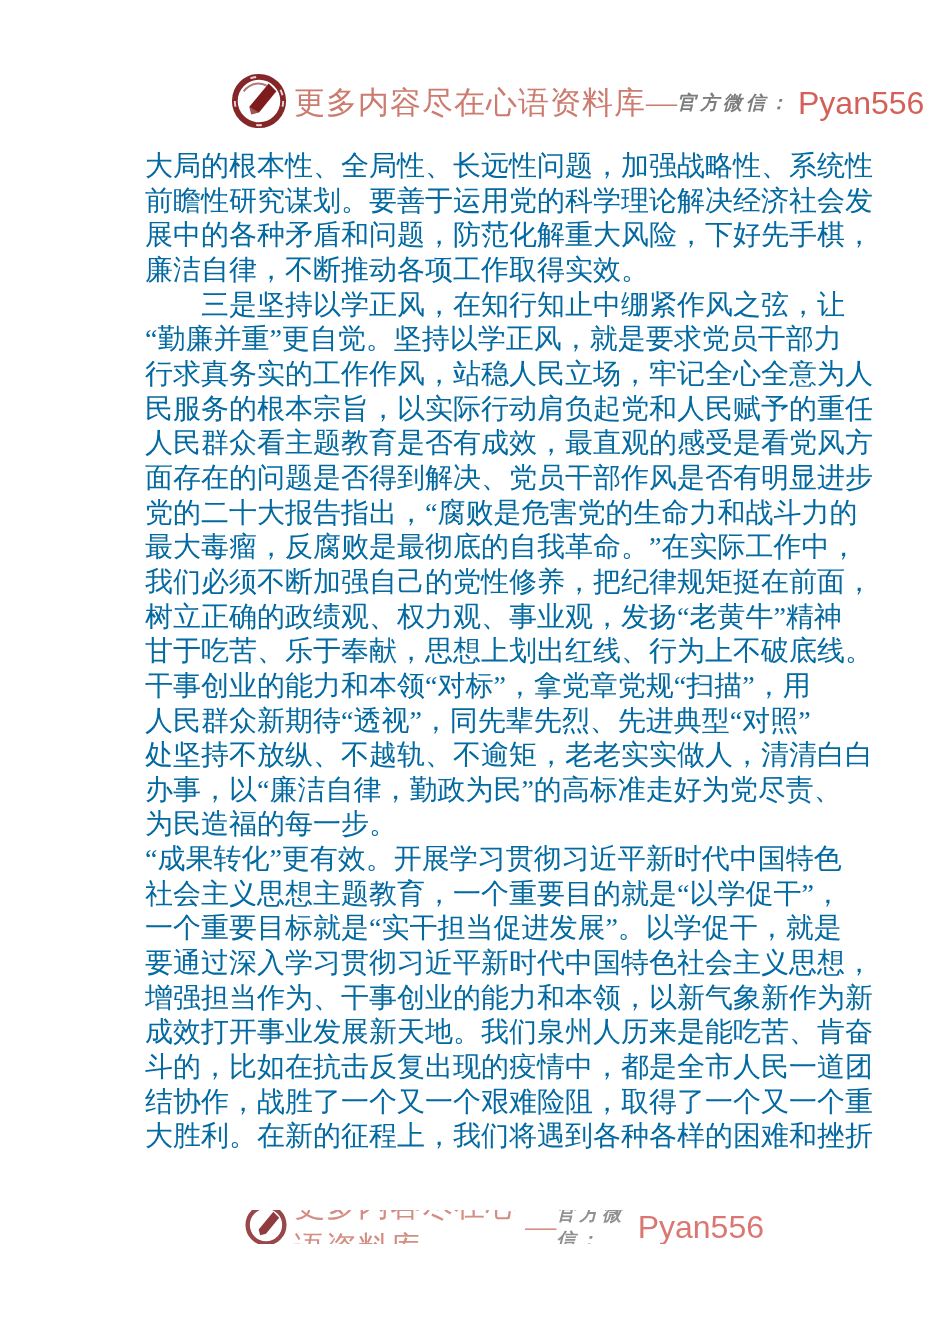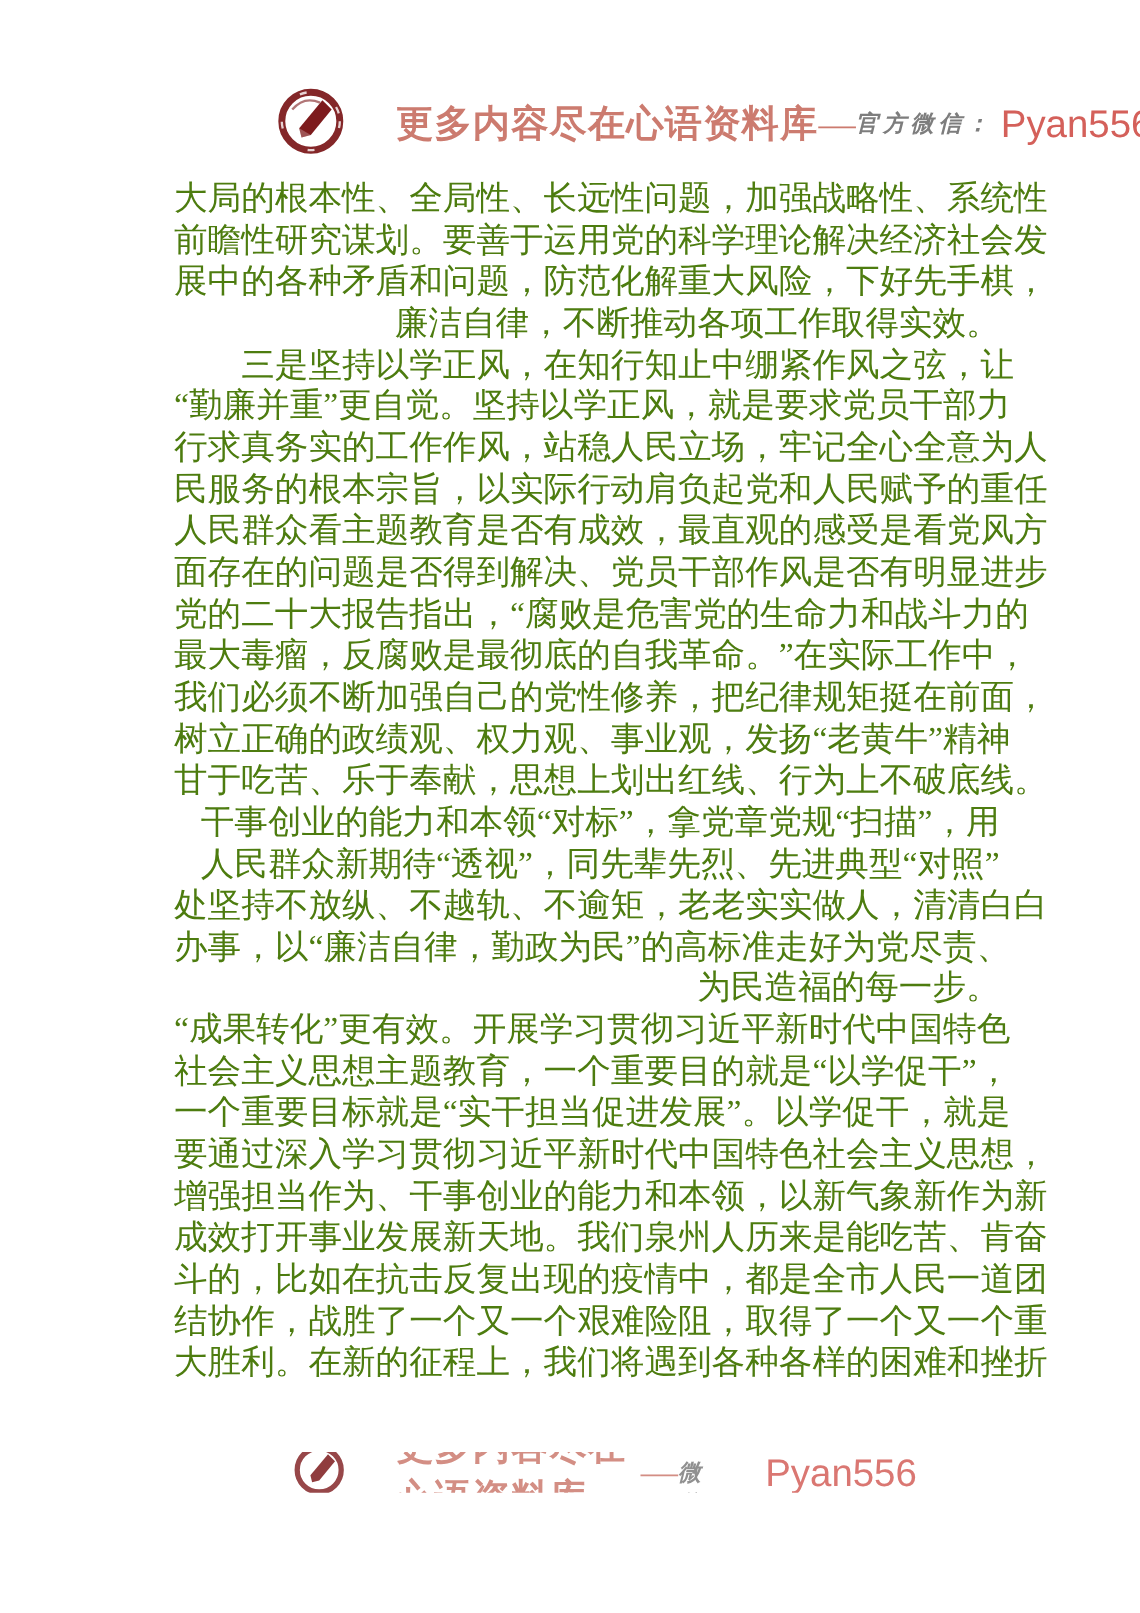--- a/index.html
+++ b/index.html
@@ -19,22 +19,21 @@
   .wm-header{left:230px;top:72px;height:62px;}
   .wm-footer-clip{
     position:absolute;left:244px;top:1210px;height:34px;width:520px;
     overflow:hidden;opacity:0.85;
   }
   .wm-footer{position:relative;margin-top:-9px;display:flex;align-items:center;height:52px;filter:blur(0.4px);}
   .wm-logo{flex:0 0 auto;margin-right:6px;}
   .wm-footer .wm-logo svg{width:44px;height:44px;}
   .wm-brand{
     font-size:31px;letter-spacing:1px;
-    font-weight:bold;
-    margin-left:36px;
+    font-weight:normal;
   }
   .wm-sep{font-size:31px;}
   .wm-label{
     font-size:19px;letter-spacing:4px;font-style:italic;font-weight:bold;
   }
   .wm-account{
     font-family:"Liberation Sans","DejaVu Sans",sans-serif;
     font-size:32px;margin-left:6px;
   }
   
@@ -63,21 +62,21 @@
         <path d="M30 42 L22 44 L20 36 Z" fill="#ffffff" opacity="0.25"></path>
         <path d="M14 20 q10 -12 24 -6" fill="none" stroke="#7d1b1d" stroke-width="2" opacity="0.6"></path>
       </svg>
     </span>
     <span class="wm-brand" style="color: rgb(204, 123, 111);">更多内容尽在心语资料库</span>
     <span class="wm-sep" style="color: rgb(204, 123, 111);">—</span>
     <span class="wm-label" style="color: rgb(125, 125, 125);">官方微信：</span>
     <span class="wm-account" style="color: rgb(212, 96, 90);">Pyan556</span>
   </div>
 
-  <div class="text-block" style="color: #4d7c0f; text-align: right;">
+  <div class="text-block" style="color: #0369a1;">
       <div class="line">大局的根本性、全局性、长远性问题，加强战略性、系统性</div>
       <div class="line">前瞻性研究谋划。要善于运用党的科学理论解决经济社会发</div>
       <div class="line">展中的各种矛盾和问题，防范化解重大风险，下好先手棋，</div>
       <div class="line">廉洁自律，不断推动各项工作取得实效。</div>
       <div class="line indent">三是坚持以学正风，在知行知止中绷紧作风之弦，让</div>
       <div class="line">“勤廉并重”更自觉。坚持以学正风，就是要求党员干部力</div>
       <div class="line">行求真务实的工作作风，站稳人民立场，牢记全心全意为人</div>
       <div class="line">民服务的根本宗旨，以实际行动肩负起党和人民赋予的重任</div>
       <div class="line">人民群众看主题教育是否有成效，最直观的感受是看党风方</div>
       <div class="line">面存在的问题是否得到解决、党员干部作风是否有明显进步</div>

